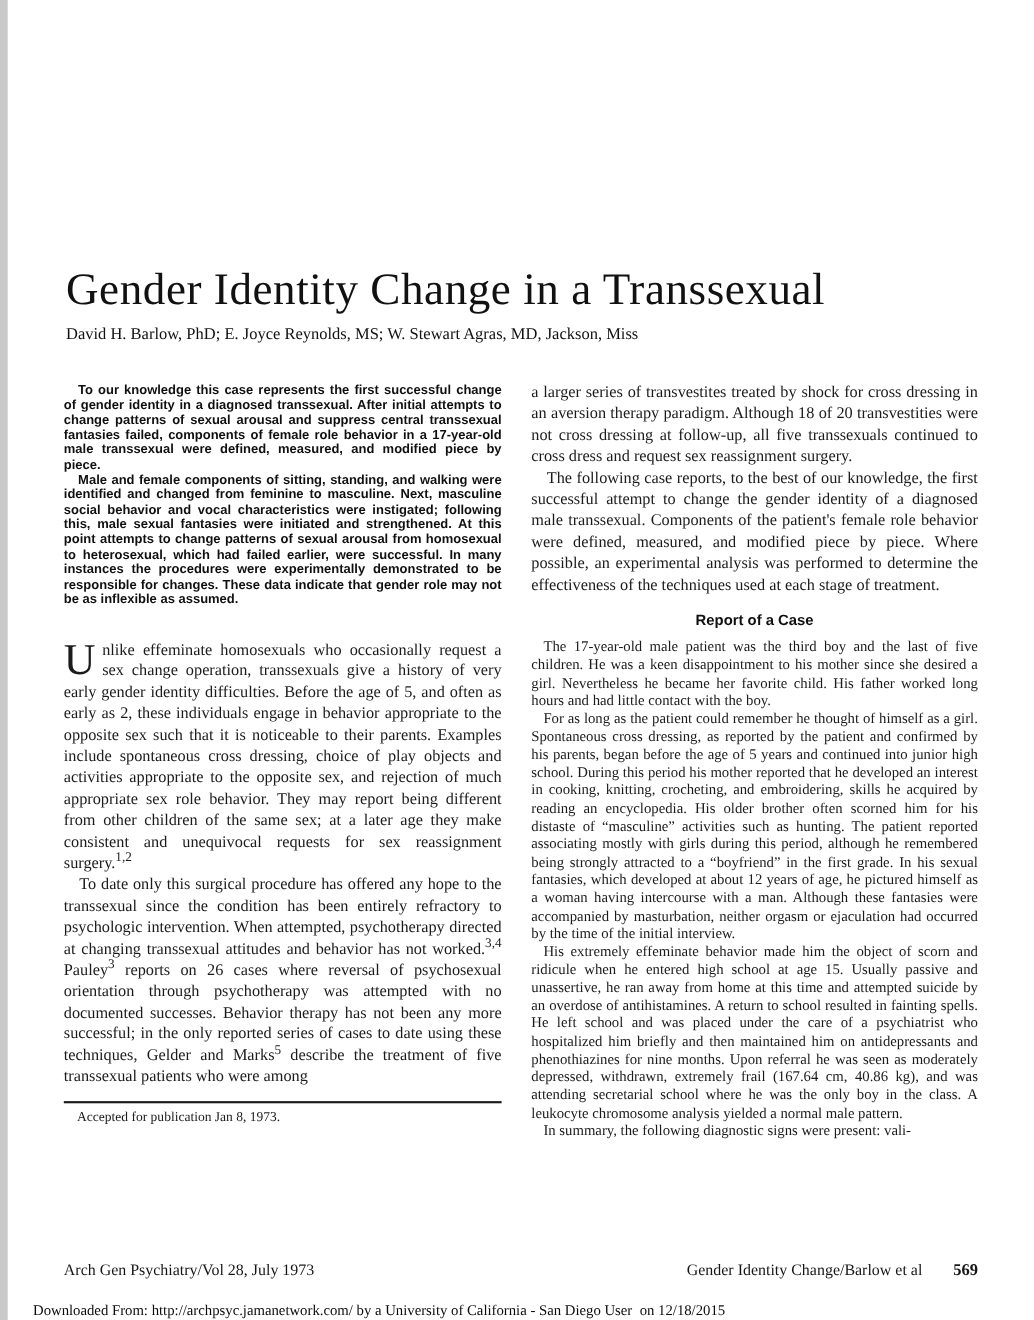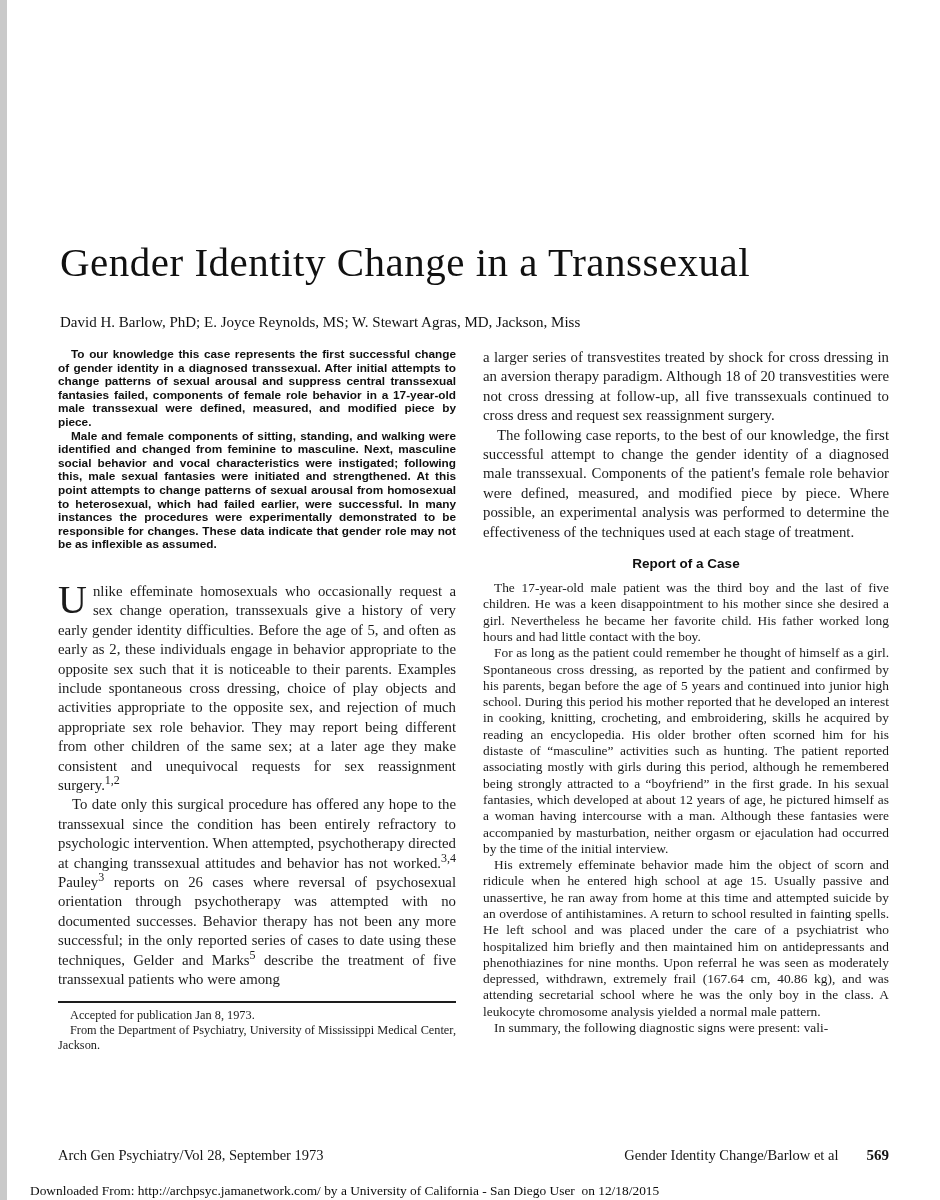--- a/index.html
+++ b/index.html
@@ -22,21 +22,21 @@
     position: absolute;
     top: 238px; left: 60px; width: 830px;
     font-family: "Liberation Serif", serif;
     font-size: 41px;
     letter-spacing: 0.5px;
     color: #111;
     white-space: nowrap;
   }
   .authors {
     position: absolute;
-    top: 314px; left: 60px; width: 830px;
+    top: 296px; left: 60px; width: 830px;
     font-size: 15px;
     color: #111;
   }
   .col { position: absolute; top: 348px; }
   .col-left  { left: 58px;  width: 398px; }
   .col-right { left: 483px; width: 406px; }
 
   .abstract {
     font-family: "Liberation Sans", sans-serif;
     font-weight: bold;
@@ -139,38 +139,37 @@
       <span class="dropcap">U</span><span>nlike effeminate homosexuals who occasionally request a sex change operation, transsexuals give a history of very early gender identity difficulties. Before the age of 5, and often as early as 2, these individuals engage in behavior appropriate to the opposite sex such that it is noticeable to their parents. Examples include spontaneous cross dressing, choice of play objects and activities appropriate to the opposite sex, and rejection of much appropriate sex role behavior. They may report being different from other children of the same sex; at a later age they make consistent and unequivocal requests for sex reassignment surgery.</span><sup>1,2</sup>
     </p>
 
     <p class="body-p indent">
       <span>To date only this surgical procedure has offered any hope to the transsexual since the condition has been entirely refractory to psychologic intervention. When attempted, psychotherapy directed at changing transsexual attitudes and behavior has not worked.</span><sup>3,4</sup><span> Pauley</span><sup>3</sup><span> reports on 26 cases where reversal of psychosexual orientation through psychotherapy was attempted with no documented successes. Behavior therapy has not been any more successful; in the only reported series of cases to date using these techniques, Gelder and Marks</span><sup>5</sup><span> describe the treatment of five transsexual patients who were among</span>
     </p>
 
     <div class="footnote-rule"></div>
     <div class="footnotes">
       <p>Accepted for publication Jan 8, 1973.</p>
-      <p>From the Department of Psychiatry, University of Mississippi Medical Center, Jackson.</p>
     </div>
   </div>
 
   <div class="col col-right">
     <p class="body-p rcol-p1">a larger series of transvestites treated by shock for cross dressing in an aversion therapy paradigm. Although 18 of 20 transvestities were not cross dressing at follow-up, all five transsexuals continued to cross dress and request sex reassignment surgery.</p>
     <p class="body-p rcol-p2 indent">The following case reports, to the best of our knowledge, the first successful attempt to change the gender identity of a diagnosed male transsexual. Components of the patient's female role behavior were defined, measured, and modified piece by piece. Where possible, an experimental analysis was performed to determine the effectiveness of the techniques used at each stage of treatment.</p>
 
     <h2 class="section-heading">Report of a Case</h2>
 
     <p class="case-p indent">The 17-year-old male patient was the third boy and the last of five children. He was a keen disappointment to his mother since she desired a girl. Nevertheless he became her favorite child. His father worked long hours and had little contact with the boy.</p>
     <p class="case-p indent">For as long as the patient could remember he thought of himself as a girl. Spontaneous cross dressing, as reported by the patient and confirmed by his parents, began before the age of 5 years and continued into junior high school. During this period his mother reported that he developed an interest in cooking, knitting, crocheting, and embroidering, skills he acquired by reading an encyclopedia. His older brother often scorned him for his distaste of “masculine” activities such as hunting. The patient reported associating mostly with girls during this period, although he remembered being strongly attracted to a “boyfriend” in the first grade. In his sexual fantasies, which developed at about 12 years of age, he pictured himself as a woman having intercourse with a man. Although these fantasies were accompanied by masturbation, neither orgasm or ejaculation had occurred by the time of the initial interview.</p>
     <p class="case-p indent">His extremely effeminate behavior made him the object of scorn and ridicule when he entered high school at age 15. Usually passive and unassertive, he ran away from home at this time and attempted suicide by an overdose of antihistamines. A return to school resulted in fainting spells. He left school and was placed under the care of a psychiatrist who hospitalized him briefly and then maintained him on antidepressants and phenothiazines for nine months. Upon referral he was seen as moderately depressed, withdrawn, extremely frail (167.64 cm, 40.86 kg), and was attending secretarial school where he was the only boy in the class. A leukocyte chromosome analysis yielded a normal male pattern.</p>
     <p class="case-p indent">In summary, the following diagnostic signs were present: vali-</p>
   </div>
 
   <div class="footer">
-    <span>Arch Gen Psychiatry/Vol 28, September 1973</span>
+    <span>Arch Gen Psychiatry/Vol 28, July 1973</span>
     <span class="footer-right">
       <span>Gender Identity Change/Barlow et al</span>
       <span class="page-num">569</span>
     </span>
   </div>
 
   <div class="download-bar">Downloaded From: http://archpsyc.jamanetwork.com/ by a University of California - San Diego User  on 12/18/2015</div>
 </div>
 
 </body></html>

